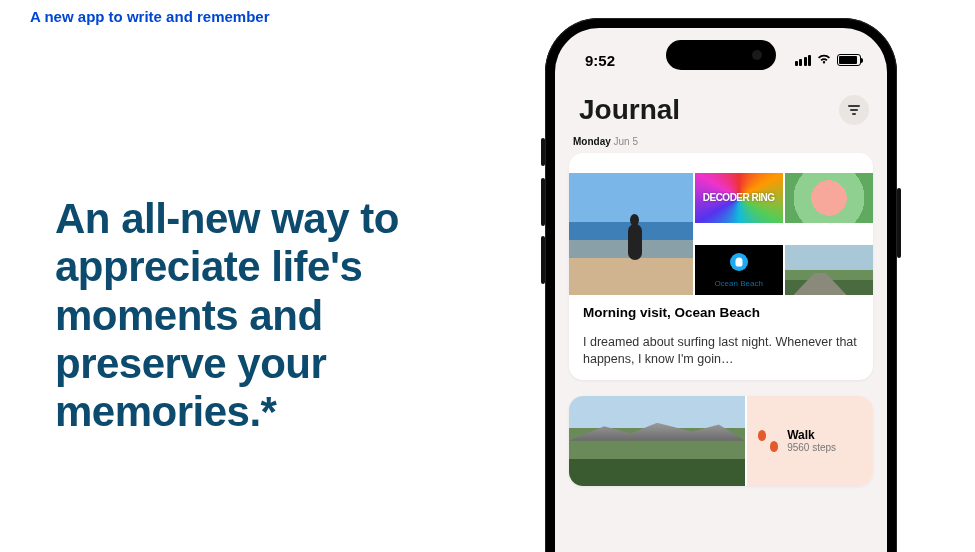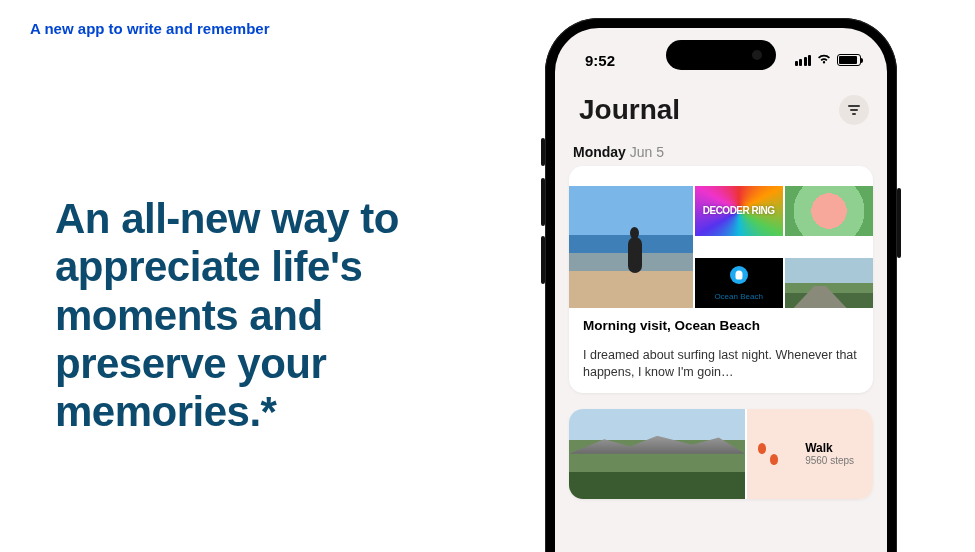--- a/index.html
+++ b/index.html
@@ -3,21 +3,21 @@
 <meta charset="utf-8">
 <style>
   * { box-sizing: border-box; margin: 0; padding: 0; }
   body {
     width: 975px; height: 552px;
     background: #fff;
     font-family: -apple-system, BlinkMacSystemFont, "Helvetica Neue", Arial, sans-serif;
     position: relative; overflow: hidden;
   }
   .tagline {
-    position: absolute; top: 20px; left: 30px;
+    position: absolute; top: 8px; left: 30px;
     color: #0046d1; font-size: 15px; font-weight: 600;
   }
   .headline {
     position: absolute; top: 195px; left: 55px;
     font-size: 42px; font-weight: 600; line-height: 1.15;
     letter-spacing: -0.5px; color: #0c4a6e;
     max-width: 380px;
   }
 
   
@@ -71,21 +71,21 @@
   }
   .app-title { font-size:28px; font-weight:700; color:#1a1a1a; }
   .filter-btn {
     width:30px; height:30px; border-radius:50%; background:#eae5e1;
     display:flex; align-items:center; justify-content:center; flex-direction:column; gap:2.5px;
   }
   .filter-btn span { height:1.5px; background:#3a3a3a; border-radius:1px;}
   .filter-btn span:nth-child(1){width:12px;} .filter-btn span:nth-child(2){width:8px;} .filter-btn span:nth-child(3){width:4px;}
 
   .feed { padding: 0 14px; }
-  .day-hdr { font-size:14px; margin: 8px 0 6px 4px; color:#111;}
+  .day-hdr { font-size:10px; margin: 0 0 6px 4px; color:#111;}
   .day-hdr b { font-weight:600; }
   .day-hdr .dim { color:#8a8a8a; font-weight:400; }
 
   .card {
     background:#fff; border-radius:14px; overflow:hidden;
     box-shadow: 0 1px 3px rgba(0,0,0,0.06);
     margin-bottom: 16px;
   }
   .media-grid {
     display:grid; grid-template-columns: 1.4fr 1fr 1fr; grid-template-rows: 70px 70px;
@@ -105,21 +105,21 @@
   .m4 { background: linear-gradient(#a8c8d8 0 50%, #6b8f5a 50% 70%, #4a6b3f 70%);}
   .m4::after{content:""; position:absolute; left:10%; right:30%; top:55%; bottom:0; background:#8a8a7a; clip-path:polygon(40% 0,60% 0,100% 100%,0 100%);}
 
   .card-body { padding: 10px 14px 12px; }
   .entry-title { font-weight:600; font-size:13.5px; }
   .entry-snip { font-size:12.5px; color:#333; line-height:1.35; margin-top:14px;}
 
   .grid2 { display:grid; grid-template-columns: 1.4fr 1fr; gap:2px; height:90px;}
   .g0 { background: linear-gradient(#b8d4e8 0 35%, #6a8a5a 35% 70%, #3a5a2f 70%); position:relative;}
   .g0::before{content:""; position:absolute; left:0; right:0; top:30%; height:18px; background:linear-gradient(#9a9a9a,#6a6a6a); clip-path:polygon(0 100%,20% 20%,35% 60%,50% 0,70% 50%,85% 10%,100% 100%);}
-  .g1 { background: #fbe5da; display:flex; align-items:center; gap:26px; padding:0 10px; }
+  .g1 { background: #fbe5da; display:flex; align-items:center; gap:8px; padding:0 10px; }
   .steps-ic{ width:22px; height:22px; position:relative; flex-shrink:0;}
   .steps-ic::before, .steps-ic::after{ content:""; position:absolute; width:8px; height:11px; background:#e55a2b; border-radius:50% 50% 45% 45%;}
   .steps-ic::before{ left:1px; top:0;} .steps-ic::after{ right:1px; bottom:0;}
   .walk-t{ font-size:12px; font-weight:600;}
   .walk-s{ font-size:10px; color:#777;}
 </style>
 </head>
 <body>
 
 <div class="tagline">A new app to write and remember</div>

